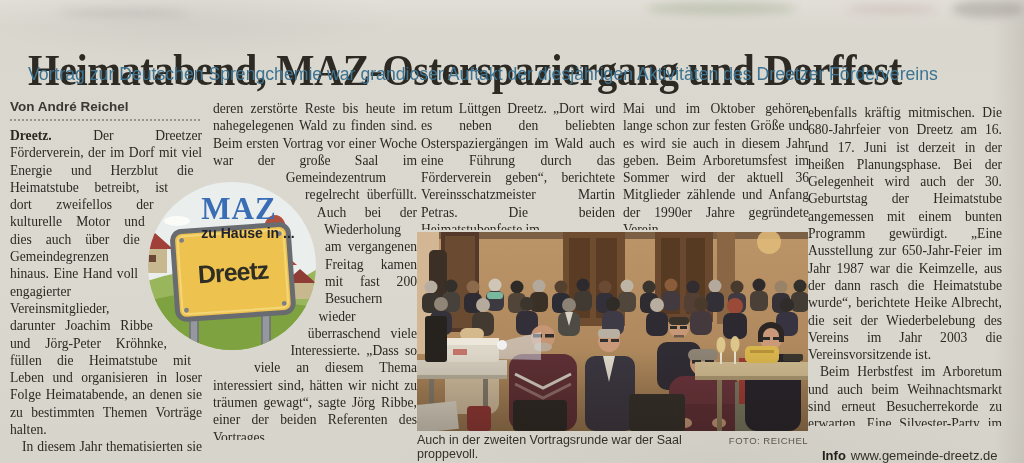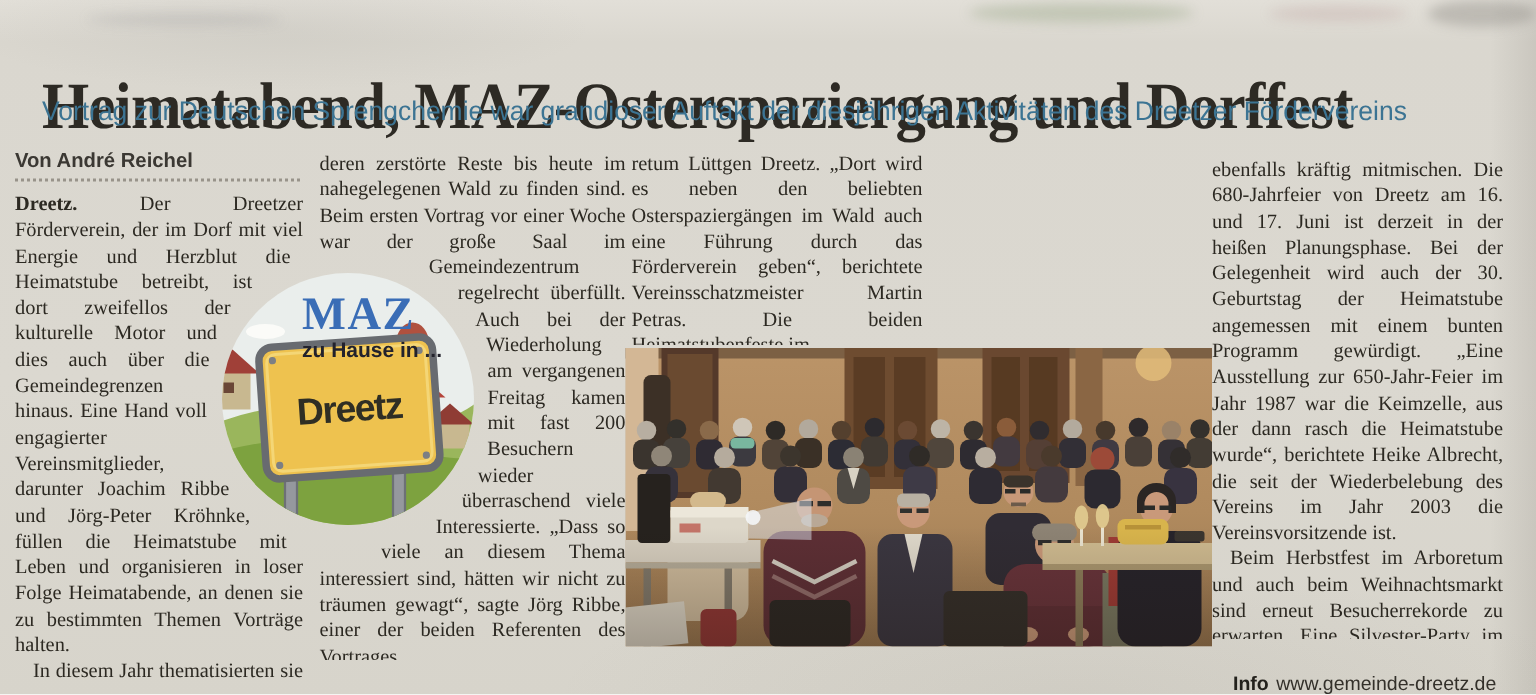--- a/index.html
+++ b/index.html
@@ -89,20 +89,23 @@
   <div class="col col2">
     <div class="spacer-l"></div>
     <p>deren zerstörte Reste bis heute im nahegelegenen Wald zu finden sind. Beim ersten Vortrag vor einer Woche war der große Saal im Gemeindezentrum regelrecht überfüllt. Auch bei der Wiederholung am vergangenen Freitag kamen mit fast 200 Besuchern wieder überraschend viele Interessierte. „Dass so viele an diesem Thema interessiert sind, hätten wir nicht zu träumen gewagt“, sagte Jörg Ribbe, einer der beiden Referenten des Vortrages.</p>
 
   </div>
 
   <div class="col col3">
     <p>retum Lüttgen Dreetz. „Dort wird es neben den beliebten Osterspaziergängen im Wald auch eine Führung durch das Förderverein geben“, berichtete Vereinsschatzmeister Martin Petras. Die beiden Heimatstubenfeste im</p>
   </div>
 
+  <div class="col col4">
+    <p>Mai und im Oktober gehören lange schon zur festen Größe und es wird sie auch in diesem Jahr geben. Beim Arboretumsfest im Sommer wird der aktuell 36 Mitglieder zählende und Anfang der 1990er Jahre gegründete Verein</p>
+  </div>
 
   <div class="col col5">
     <p>ebenfalls kräftig mitmischen. Die 680-Jahrfeier von Dreetz am 16. und 17. Juni ist derzeit in der heißen Planungsphase. Bei der Gelegenheit wird auch der 30. Geburtstag der Heimatstube angemessen mit einem bunten Programm gewürdigt. „Eine Ausstellung zur 650-Jahr-Feier im Jahr 1987 war die Keimzelle, aus der dann rasch die Heimatstube wurde“, berichtete Heike Albrecht, die seit der Wiederbelebung des Vereins im Jahr 2003 die Vereinsvorsitzende ist.</p>
     <p>Beim Herbstfest im Arboretum und auch beim Weihnachtsmarkt sind erneut Besucherrekorde zu erwarten. Eine Silvester-Party im Gemeindesaal bildet den krönenden Abschluss der Veranstaltungsreihe des Vereins.</p>
   </div>
 
   <div class="badge">
     <svg viewBox="0 0 170 170" width="170" height="170">
       <defs>
           <clipPath id="bc">
@@ -332,18 +335,22 @@
         <rect x="317" y="119" width="2" height="13" fill="#e9e2cf"></rect>
           <ellipse cx="318" cy="112" rx="4.5" ry="8" fill="#dfc98e" opacity="0.95"></ellipse>
         <rect x="328" y="114" width="34" height="17" rx="5" fill="#d8b44c"></rect>
         <rect x="333" y="118" width="24" height="3" fill="#b79138"></rect>
         <rect x="366" y="122" width="20" height="7" rx="2" fill="#3a352f"></rect>
       </g>
       <rect width="391" height="199" fill="url(#vig)"></rect>
     </svg>
   </figure>
 
+  <div class="caption-row">
+    <span class="caption">Auch in der zweiten Vortragsrunde war der Saal proppevoll.</span>
+    <span class="credit">FOTO: REICHEL</span>
+  </div>
 
   <div class="info-row">
     <b>Info</b><span>www.gemeinde-dreetz.de</span>
   </div>
 
 </div>
 
 </body></html>

